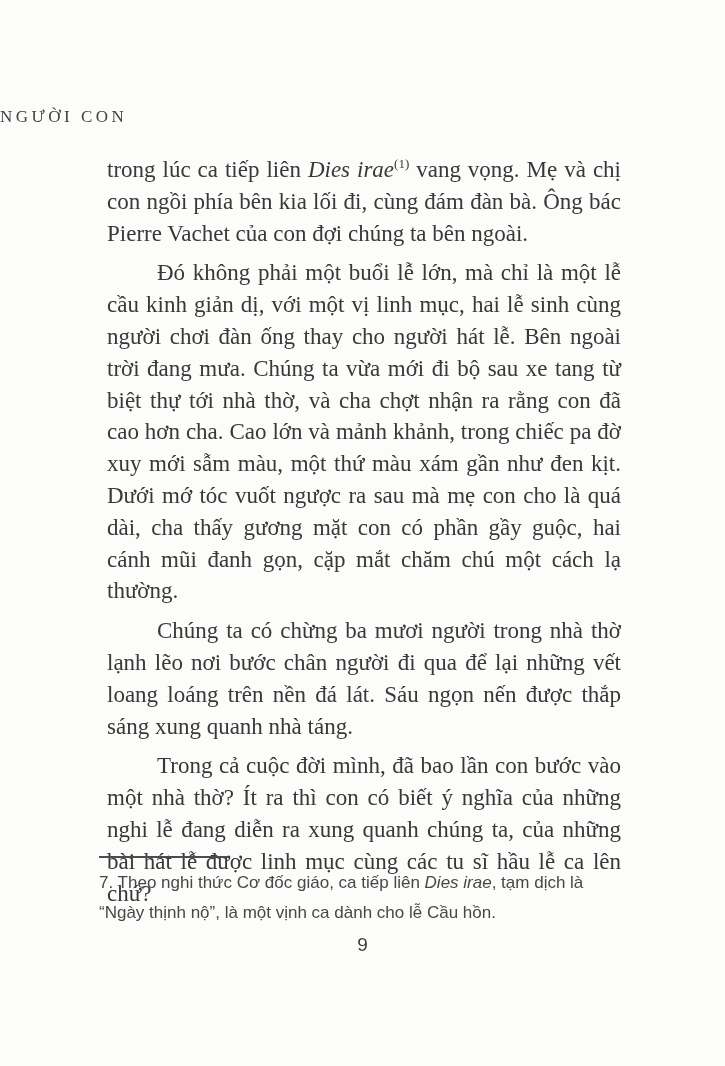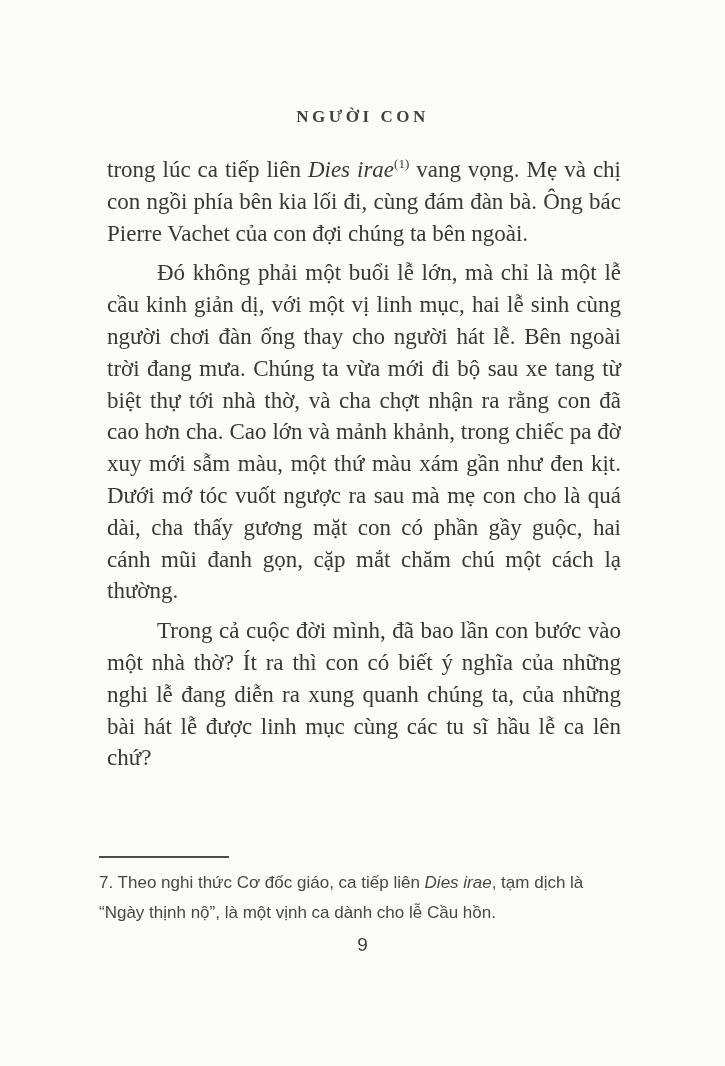--- a/index.html
+++ b/index.html
@@ -14,25 +14,23 @@
     background: #fcfcfb;
     overflow: hidden;
     font-family: "Liberation Serif", serif;
     color: #383838;
   }
   .running-head {
     position: absolute;
     top: 107px;
     left: 0;
     width: 100%;
-    text-align: center;
     font-size: 17px;
     letter-spacing: 3.5px;
     color: #414141;
-    font-weight: bold;
   }
   .body-text {
     position: absolute;
     left: 99px;
     top: 146px;
     width: 530px;
     font-size: 23px;
     line-height: 31.8px;
     text-align: justify;
     text-justify: inter-word;
@@ -90,20 +88,21 @@
 </head>
 <body>
 
 <div class="page">
 
   <div class="running-head">NGƯỜI CON</div>
 
   <main class="body-text">
     <p class="no-indent"><span>trong lúc ca tiếp liên </span><em>Dies irae</em><sup class="fn-mark">(1)</sup><span> vang vọng. Mẹ và chị con ngồi phía bên kia lối đi, cùng đám đàn bà. Ông bác Pierre Vachet của con đợi chúng ta bên ngoài.</span></p>
     <p class="indent">Đó không phải một buổi lễ lớn, mà chỉ là một lễ cầu kinh giản dị, với một vị linh mục, hai lễ sinh cùng người chơi đàn ống thay cho người hát lễ. Bên ngoài trời đang mưa. Chúng ta vừa mới đi bộ sau xe tang từ biệt thự tới nhà thờ, và cha chợt nhận ra rằng con đã cao hơn cha. Cao lớn và mảnh khảnh, trong chiếc pa đờ xuy mới sẫm màu, một thứ màu xám gần như đen kịt. Dưới mớ tóc vuốt ngược ra sau mà mẹ con cho là quá dài, cha thấy gương mặt con có phần gầy guộc, hai cánh mũi đanh gọn, cặp mắt chăm chú một cách lạ thường.</p>
+    <p class="indent">Chúng ta có chừng ba mươi người trong nhà thờ lạnh lẽo nơi bước chân người đi qua để lại những vết loang loáng trên nền đá lát. Sáu ngọn nến được thắp sáng xung quanh nhà táng.</p>
     <p class="indent">Trong cả cuộc đời mình, đã bao lần con bước vào một nhà thờ? Ít ra thì con có biết ý nghĩa của những nghi lễ đang diễn ra xung quanh chúng ta, của những bài hát lễ được linh mục cùng các tu sĩ hầu lễ ca lên chứ?</p>
   </main>
 
   <footer class="footer-area">
     <div class="fn-rule"></div>
     <p class="footnote"><span>7. Theo nghi thức Cơ đốc giáo, ca tiếp liên </span><em>Dies irae</em><span>, tạm dịch là “Ngày thịnh nộ”, là một vịnh ca dành cho lễ Cầu hồn.</span></p>
   </footer>
 
   <div class="page-number">9</div>
 

